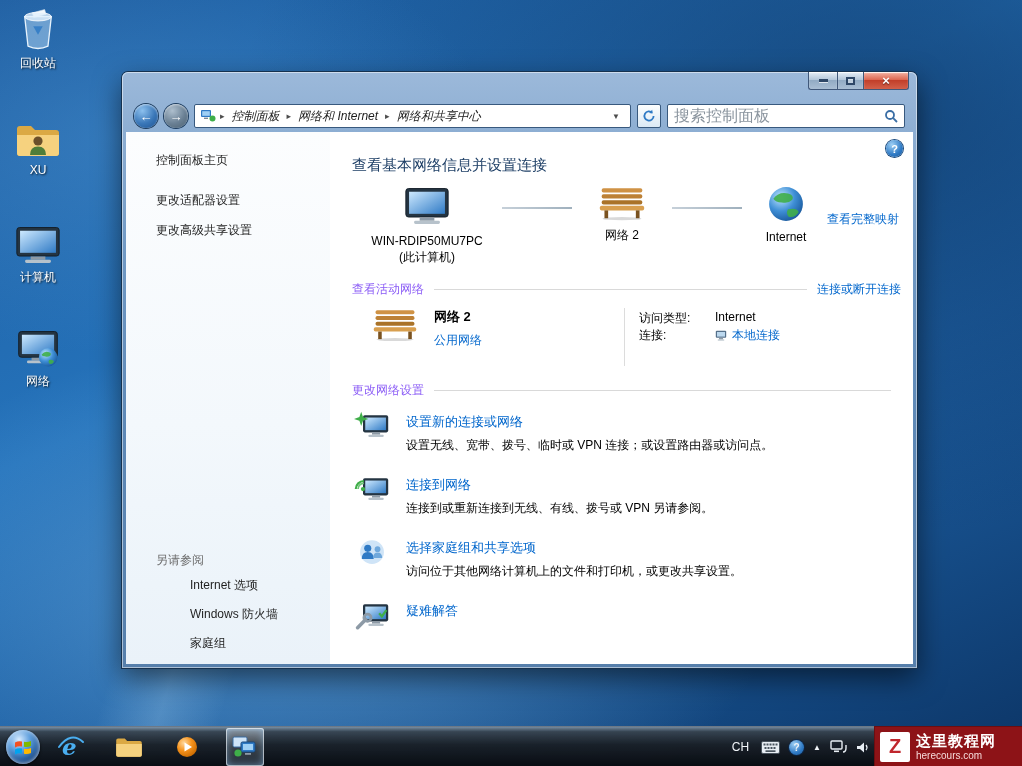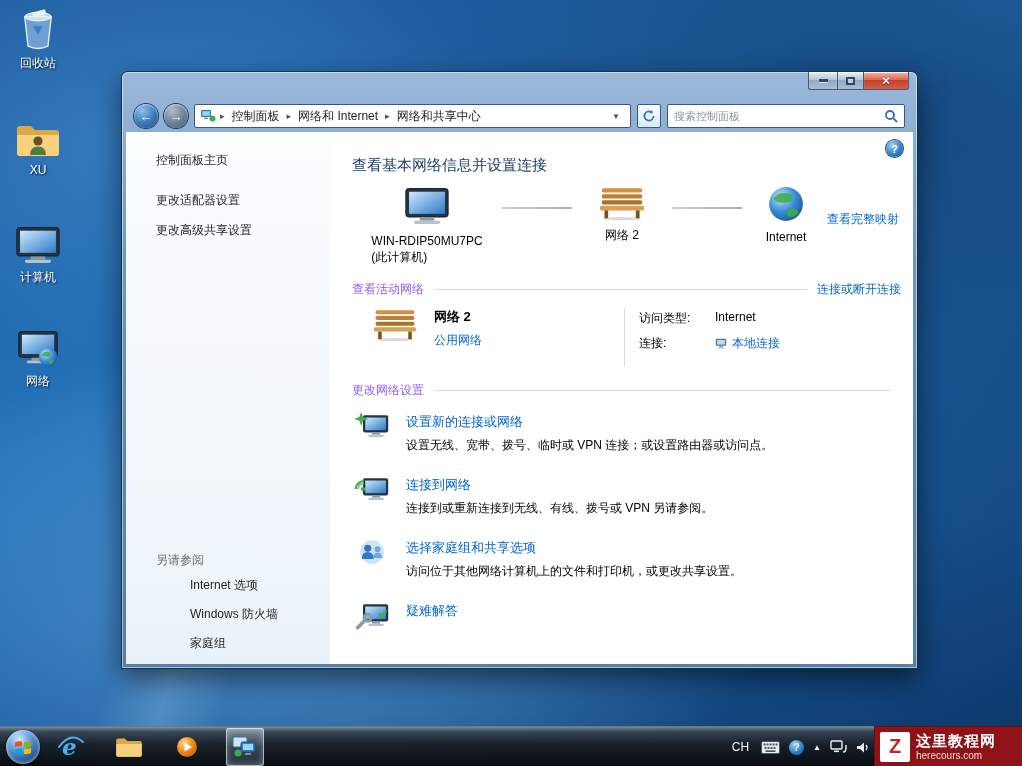--- a/index.html
+++ b/index.html
@@ -42,28 +42,28 @@
   .glyph-min { width:9px; height:3px; background:#2e4767; box-shadow:0 1px 0 rgba(255,255,255,.7); }
   .glyph-max { width:9px; height:8px; border:2px solid #2e4767; background:rgba(255,255,255,.4); }
 
   .addr-row { height:32px; display:flex; align-items:center; gap:6px; padding:0 8px; }
   .nav-btn { width:24px; height:24px; min-width:24px; border-radius:50%; display:flex; align-items:center;
     justify-content:center; color:#fff; font-size:13px; cursor:pointer; box-shadow:0 0 0 1px #1d3c5e, inset 0 1px 2px rgba(255,255,255,.55); }
   .nav-back { background:radial-gradient(circle at 35% 28%, #8cc0ee, #3a77b8 55%, #1d5190); }
   .nav-fwd  { background:radial-gradient(circle at 35% 28%, #aebfce, #6a8094 55%, #4a5f71); }
   .breadcrumb { flex:1; height:24px; background:#fff; border:1px solid #38597e; border-radius:2px;
     display:flex; align-items:center; font-size:12px; color:#1c1c1c; padding:0 5px; cursor:default; }
-  .crumb { padding:1px 3px; cursor:pointer; white-space:nowrap; }
+  .crumb { padding:1px 3px; cursor:pointer; white-space:nowrap;font-style:italic; }
   .crumb-sep { color:#4d4d4d; margin:0 4px; font-size:9px; }
   .crumb-dd { margin-left:auto; color:#4d4d4d; font-size:8px; padding:0 5px; cursor:pointer; }
   .refresh-btn { width:24px; height:24px; min-width:24px; border:1px solid #38597e; border-radius:2px;
     background:linear-gradient(#fdfefe,#dbe9f5); display:flex; align-items:center; justify-content:center; cursor:pointer; }
   .searchbox { width:238px; height:24px; background:#fff; border:1px solid #38597e; border-radius:2px;
     display:flex; align-items:center; padding:0 6px; }
-  .search-input { flex:1; border:none; outline:none; font-size:11px; color:#333; min-width:0;
+  .search-input { flex:1; border:none; outline:none; font-size:16px; color:#333; min-width:0;
     font-family:"Liberation Sans","DejaVu Sans",sans-serif; }
   .search-input::placeholder { color:#8a949e; }
 
   .window-body { display:flex; height:532px; background:#fff; box-shadow:inset 0 0 0 1px #5f87ab; }
 
   .sidebar { width:204px; min-width:204px; position:relative; padding:20px 0 0 30px; font-size:12px;
     background:linear-gradient(180deg,#fcfdfe 0%, #f3f8fc 55%, #eaf2f9 100%); }
   .side-link { display:block; color:#1f1f1f; }
   .side-link.first { margin-bottom:23px; }
   .side-link.rest { margin-bottom:13px; }
@@ -79,33 +79,33 @@
   .page-title { color:#1e3f66; font-size:15px; font-weight:normal; margin:0 0 10px 0; }
 
   .map-wrap { position:relative; }
   .full-map-link { position:absolute; top:26px; right:2px; color:#0066cc; }
   .map-row { display:flex; align-items:flex-start; width:478px; }
   .map-node { display:flex; flex-direction:column; align-items:center; cursor:pointer; }
   .map-node.n-computer { width:150px; }
   .map-node.n-network  { width:100px; }
   .map-node.n-internet { width:88px; }
   .map-line { flex:1; height:2px; margin-top:22px; background:linear-gradient(90deg,#c6d0d9,#9fb0bd); }
-  .map-label { margin-top:6px; text-align:left; line-height:1.35; cursor:default; }
+  .map-label { margin-top:6px; text-align:center; line-height:1.35; cursor:default; }
 
   .section-header { display:flex; align-items:center; margin-top:16px; }
   .sec-title { white-space:nowrap; color:#8b5cf6; }
   .sec-rule { flex:1; border-top:1px solid #d9d9d9; margin:0 10px; }
   .sec-link { color:#0066cc; white-space:nowrap; }
 
   .active-net { display:flex; margin-top:10px; padding-left:20px; min-height:58px; }
   .an-left { width:252px; display:flex; gap:16px; align-items:flex-start; }
   .an-name { font-weight:bold; font-size:13px; margin-bottom:6px; }
   .an-profile { color:#0066cc; }
   .an-divider { width:1px; background:#dcdcdc; margin:0 14px 0 0; }
-  .an-right { display:grid; grid-template-columns:76px auto; row-gap:8px; align-content:start; padding-top:2px; }
+  .an-right { display:grid; grid-template-columns:76px auto; align-content:start; padding-top:2px; }
   .an-val { display:flex; align-items:center; gap:5px; }
   .an-link { color:#0066cc; }
 
   .settings-list { margin-top:12px; }
   .setting-item { display:flex; gap:14px; margin-bottom:20px; }
   .si-icon { width:40px; min-width:40px; display:flex; justify-content:center; align-items:flex-start; cursor:pointer; }
   .si-title { color:#0066cc; font-size:13px; display:block; margin:2px 0 6px 0; }
   .si-desc { font-size:12px; color:#000; }
 
   

